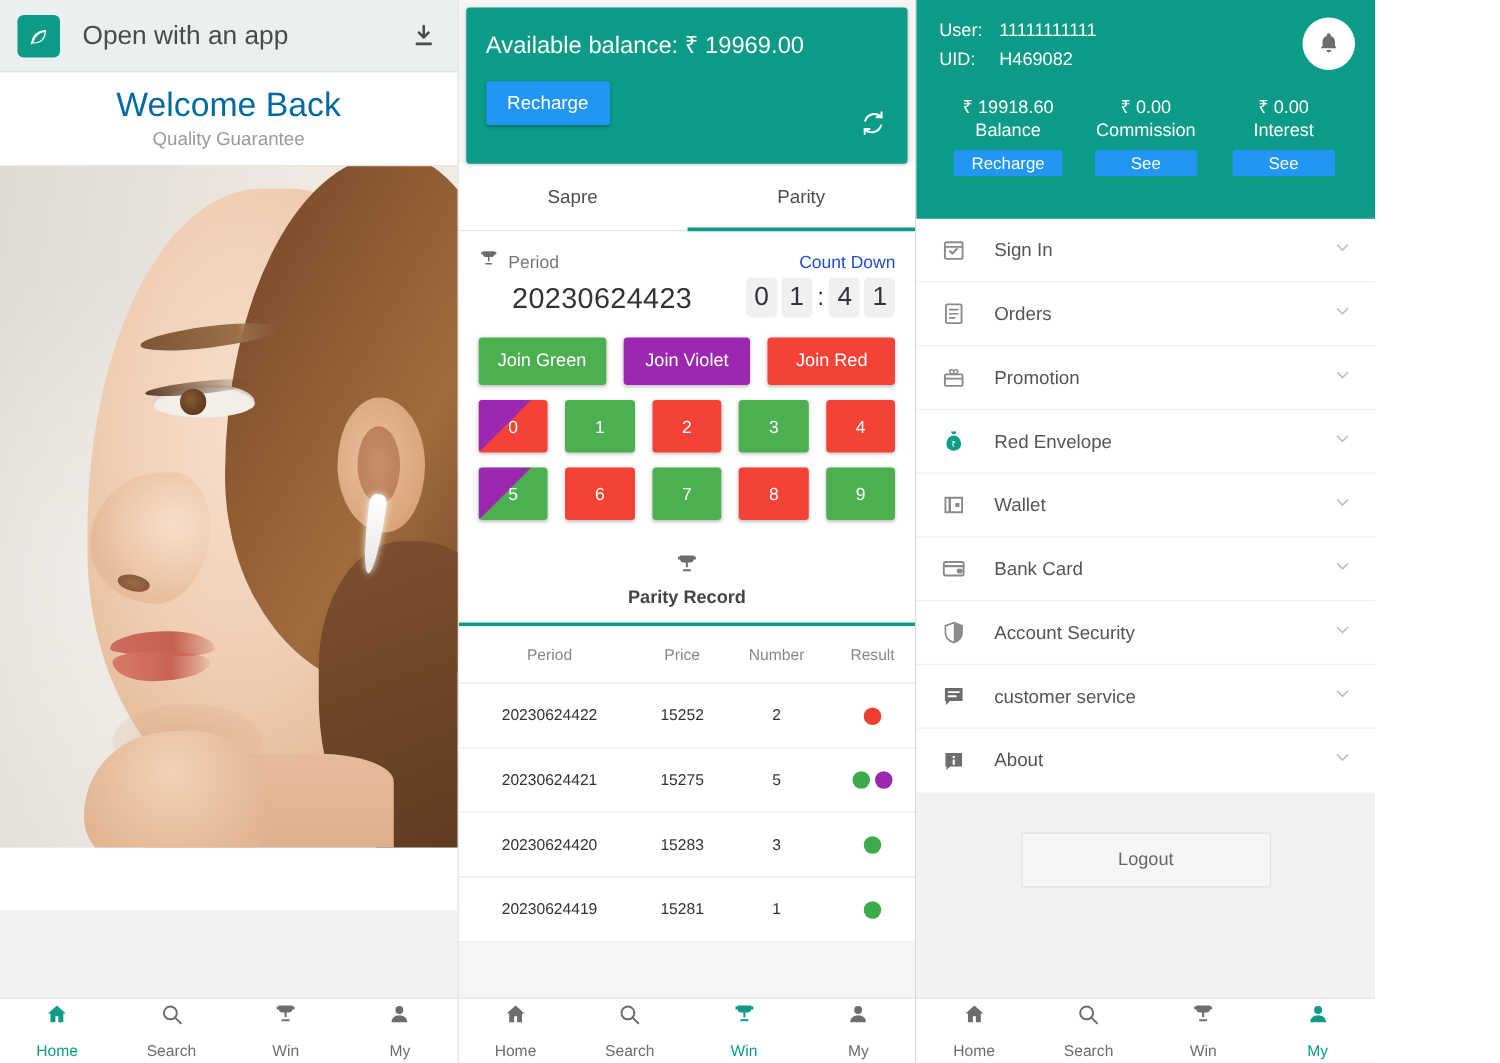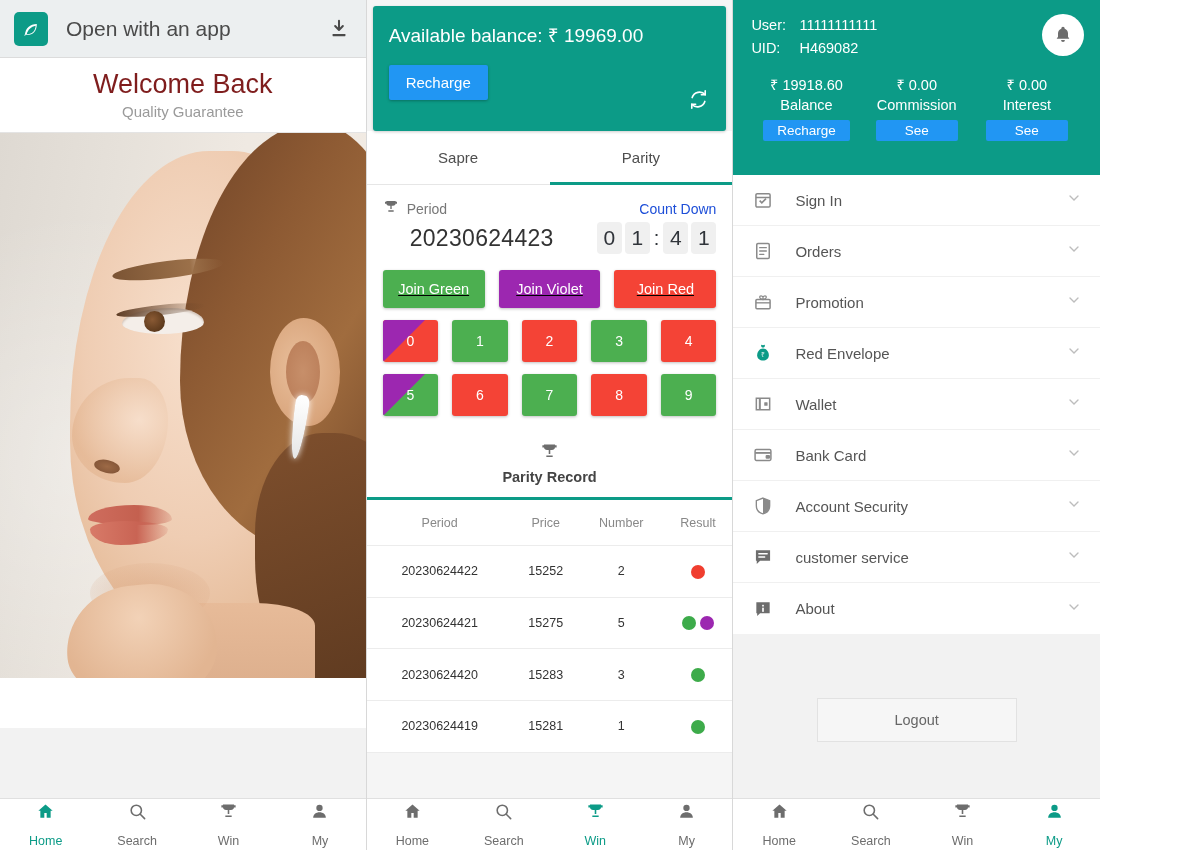--- a/index.html
+++ b/index.html
@@ -24,21 +24,21 @@
     width:34px; height:34px; border-radius:5px; background:#0c9b87;
     display:flex; align-items:center; justify-content:center; flex:0 0 auto;
   }
   .open-bar-text {
     margin-left:18px; font-size:21px; color:#4a4a4a; font-weight:400; flex:1;
   }
   .dl-icon { width:26px; height:26px; display:flex; align-items:center; justify-content:center; }
 
   .welcome-wrap { text-align:center; padding: 10px 0 12px; background:#fff;
      border-bottom:1px solid #e4e4e4; }
-  .welcome-title { font-size:27px; color:#7f1d1d; font-weight:400; line-height:1.25; }
+  .welcome-title { font-size:27px; color:#0369a1; font-weight:400; line-height:1.25; }
   .welcome-sub { font-size:15px; color:#9a9a9a; margin-top:1px; }
 
   .hero { width:400px; height:545px; position:relative; overflow:hidden; background:#e8e2dc;}
   .hero-bg {
     position:absolute; inset:0;
     background:
       radial-gradient(circle at 22% 60%, rgba(255,255,255,0.35), transparent 55%),
       linear-gradient(100deg,#ded9d2 0%, #e6e1da 25%, #efe9e2 50%, #f3ece4 100%);
   }
   .face {
@@ -176,21 +176,21 @@
     padding: 4px 16px 0; }
   .period-num { font-size:23px; color:#333; letter-spacing:0.3px;margin-left:27px; }
   .cd-digits { display:flex; align-items:center; gap:3px; }
   .cd-box {
     background:#f0f0f0; border-radius:4px; width:25px; height:32px;
     display:flex; align-items:center; justify-content:center;
     font-size:21px; color:#30343a;
   }
   .cd-colon { font-size:20px; color:#30343a; padding:0 1px; }
 
-  .join-row { display:flex; gap:14px; padding:16px 16px 0;text-decoration:underline; }
+  .join-row { display:flex; gap:14px; padding:16px 16px 0; }
   .join-btn {
     flex:1; text-align:center; color:#fff; font-size:14.5px; padding:11px 0;
     border-radius:3px; cursor:pointer; box-shadow:0 1px 3px rgba(0,0,0,0.25);
   }
   .num-grid { padding:12px 16px 0; }
   .num-row { display:flex; gap:14px; margin-bottom:12px; }
   .num-cell {
     flex:1; height:42px; border-radius:3px; position:relative;
     display:flex; align-items:center; justify-content:center;
     color:#fff; font-size:14px; cursor:pointer;
@@ -242,21 +242,21 @@
     display:flex; align-items:center; height:51px; padding:0 18px;
     border-bottom:1px solid #f0f0f0; cursor:pointer;
   }
   .menu-item:last-child { border-bottom:none; }
   .menu-ico { width:24px; display:flex; align-items:center; justify-content:center; }
   .menu-label { flex:1; margin-left:20px; font-size:15px; color:#555; }
   .chev { color:#bdbdbd; }
   .logout-wrap { padding:32px 0 0; text-align:center; }
   .logout-btn {
     display:inline-block; width:200px; padding:13px 0; background:#f6f6f6;
-    border:1px solid #e2e2e2; font-size:14.5px; color:#666; cursor:pointer;margin-top:32px;
+    border:1px solid #e2e2e2; font-size:14.5px; color:#666; cursor:pointer;
   }
 </style>
 </head>
 <body>
 
 <div class="screen">
 
   <div class="panel panel-left">
 
     <div class="open-bar">

